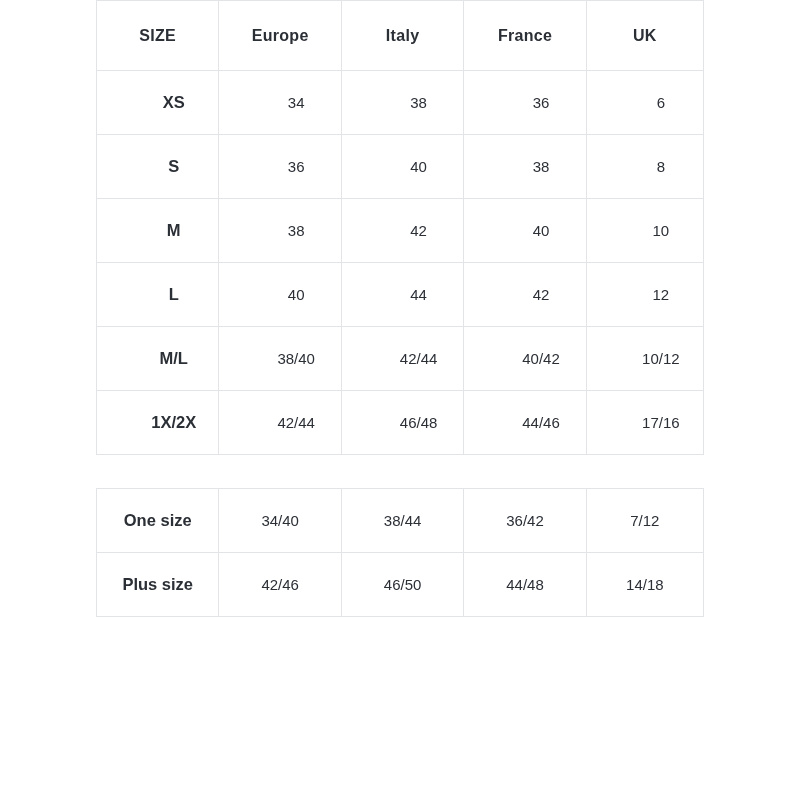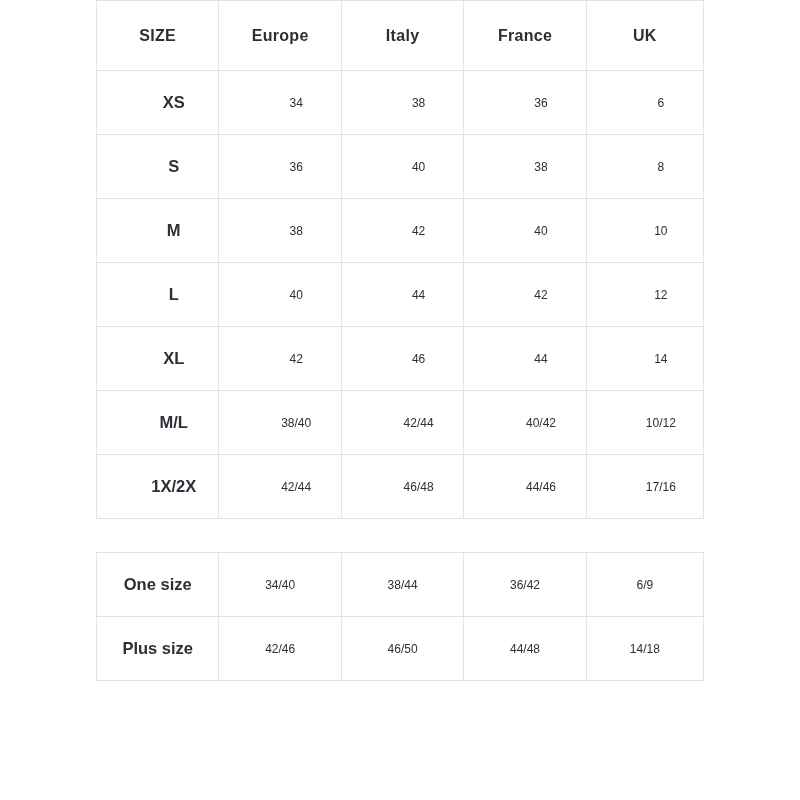--- a/index.html
+++ b/index.html
@@ -21,21 +21,21 @@
   }
   table.size-table {
     width: 608px;
     border-collapse: collapse;
     table-layout: fixed;
   }
   table.size-table td, table.size-table th {
     border: 1px solid #e3e4e8;
     text-align: center;
     vertical-align: middle;
-    font-size: 12px;
+    font-size: 15px;
     color: #2b2f36;
     font-weight: 400;
     padding: 0;
     height: 63px;
   }
   table.size-table col.c0 { width: 117px; }
   table.size-table col.c1 { width: 117px; }
   table.size-table col.c2 { width: 117px; }
   table.size-table col.c3 { width: 117px; }
   table.size-table col.c4 { width: 112px; }
@@ -104,27 +104,20 @@
         <td>10</td>
       </tr>
       <tr>
         <td class="rowlabel">L</td>
         <td>40</td>
         <td>44</td>
         <td>42</td>
         <td>12</td>
       </tr>
       <tr>
-        <td class="rowlabel">XL</td>
-        <td>42</td>
-        <td>46</td>
-        <td>44</td>
-        <td>14</td>
-      </tr>
-      <tr>
         <td class="rowlabel">M/L</td>
         <td>38/40</td>
         <td>42/44</td>
         <td>40/42</td>
         <td>10/12</td>
       </tr>
       <tr>
         <td class="rowlabel">1X/2X</td>
         <td>42/44</td>
         <td>46/48</td>
@@ -143,21 +136,21 @@
         <col class="c2">
         <col class="c3">
         <col class="c4">
     </colgroup>
     <tbody>
       <tr>
         <td class="rowlabel">One size</td>
         <td>34/40</td>
         <td>38/44</td>
         <td>36/42</td>
-        <td>6/9</td>
+        <td>7/12</td>
       </tr>
       <tr>
         <td class="rowlabel">Plus size</td>
         <td>42/46</td>
         <td>46/50</td>
         <td>44/48</td>
         <td>14/18</td>
       </tr>
     </tbody>
   </table>

